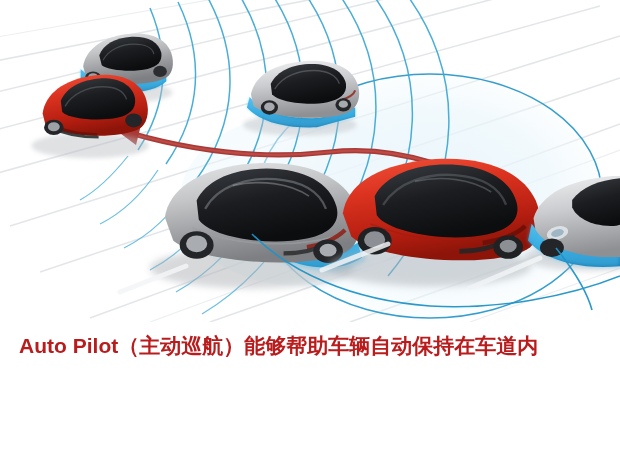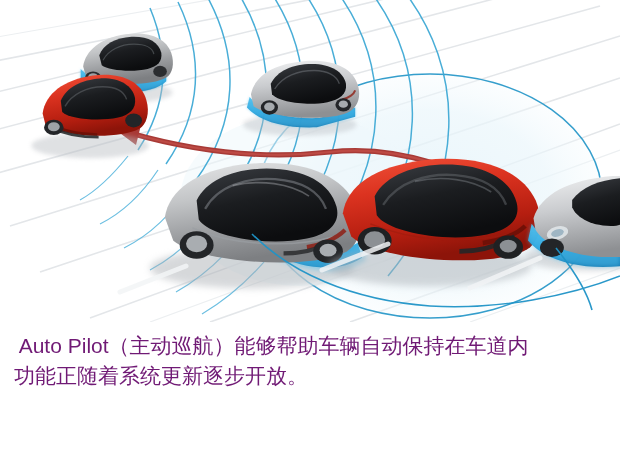--- a/index.html
+++ b/index.html
@@ -42,24 +42,24 @@
     position: absolute;
     left: 0;
     top: 322px;
     width: 620px;
     height: 143px;
     background: #ffffff;
   }
   .cap-line {
     font-size: 21px;
     line-height: 30px;
-    color: #701a75;
+    color: #b91c1c;
     white-space: pre;
     letter-spacing: 0px;
-    font-weight: 400;
+    font-weight: 700;
   }
   #caption-body {
     padding: 9px 0 0 14px;
   }
 </style>
 </head>
 <body>
 
 <div id="page">
 
@@ -290,17 +290,16 @@
         <path d="M 322 270 L 388 244"></path>
         <path d="M 470 288 L 540 258"></path>
         <path d="M 120 292 L 186 266"></path>
       </g>
     </svg>
   </div>
 
   <div id="caption">
     <div id="caption-body">
       <div class="cap-line"> Auto Pilot（主动巡航）能够帮助车辆自动保持在车道内</div>
-      <div class="cap-line">功能正随着系统更新逐步开放。</div>
     </div>
   </div>
 
 </div>
 
 </body></html>

